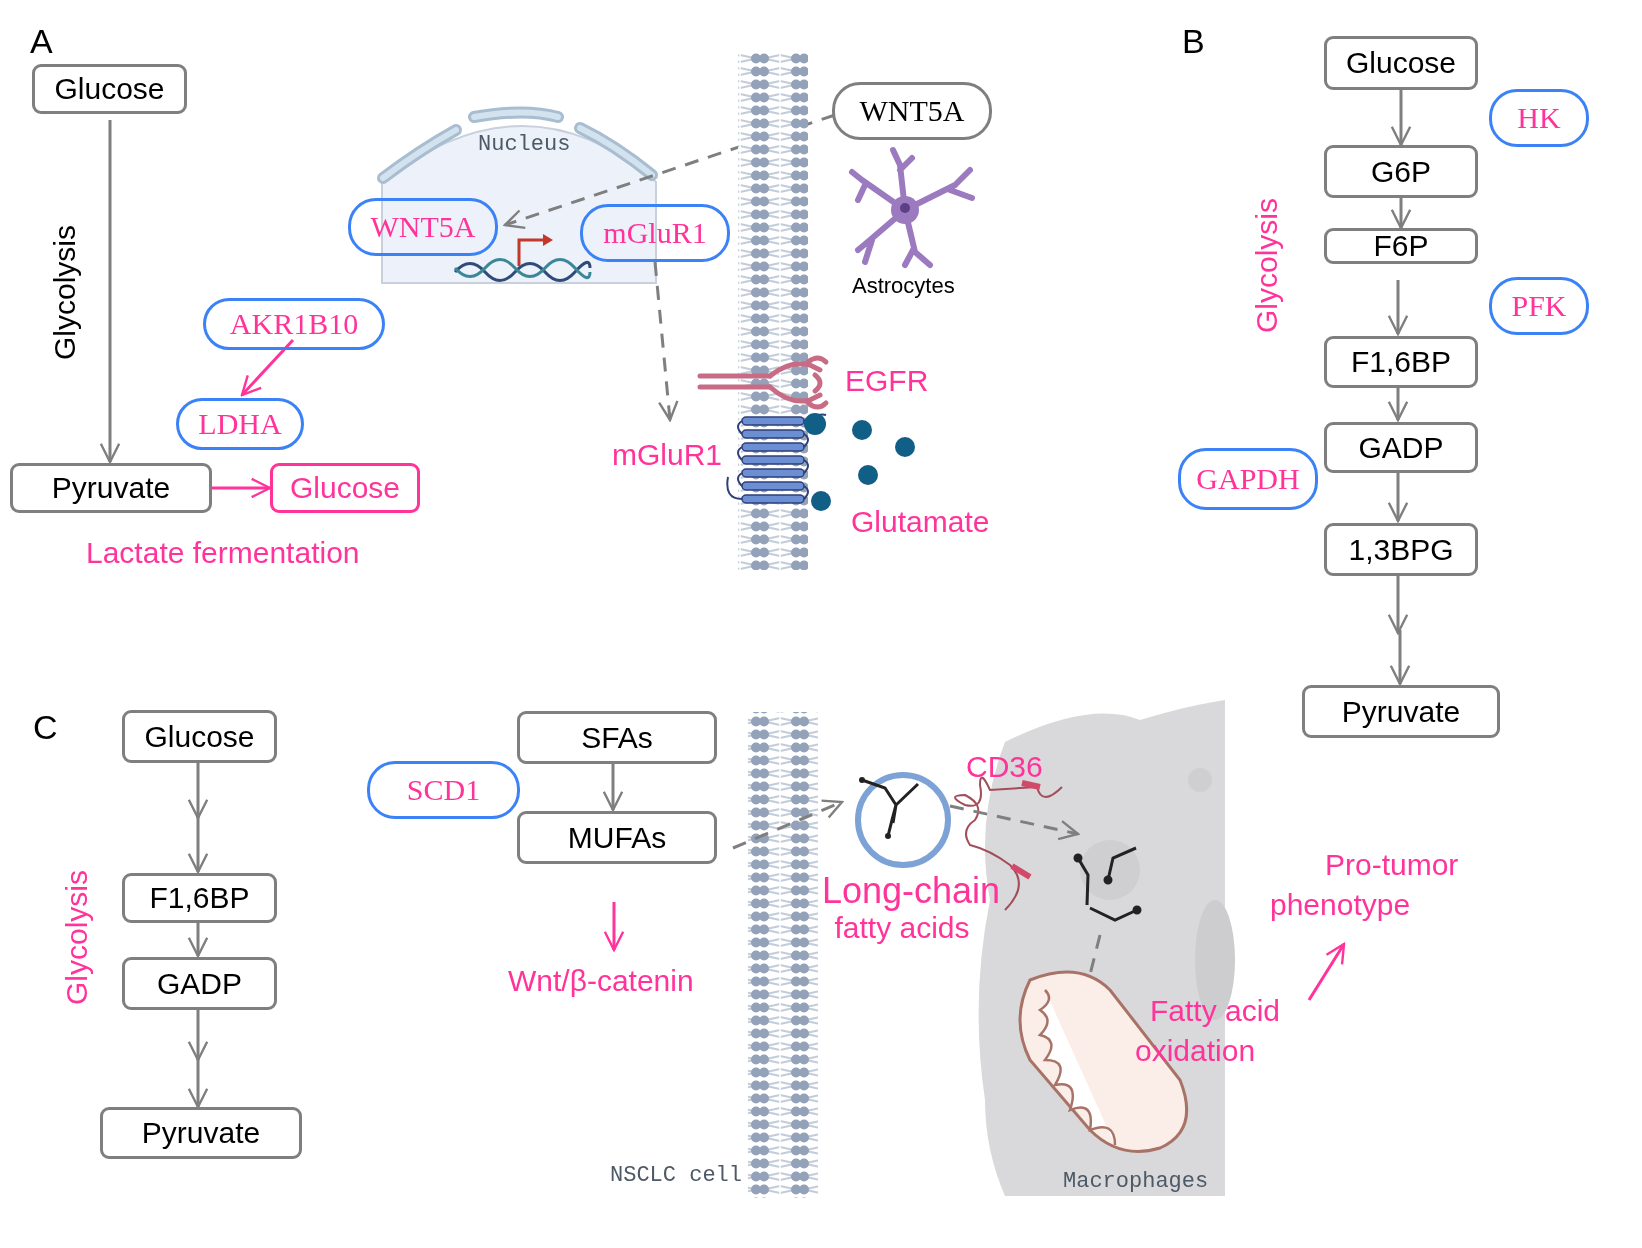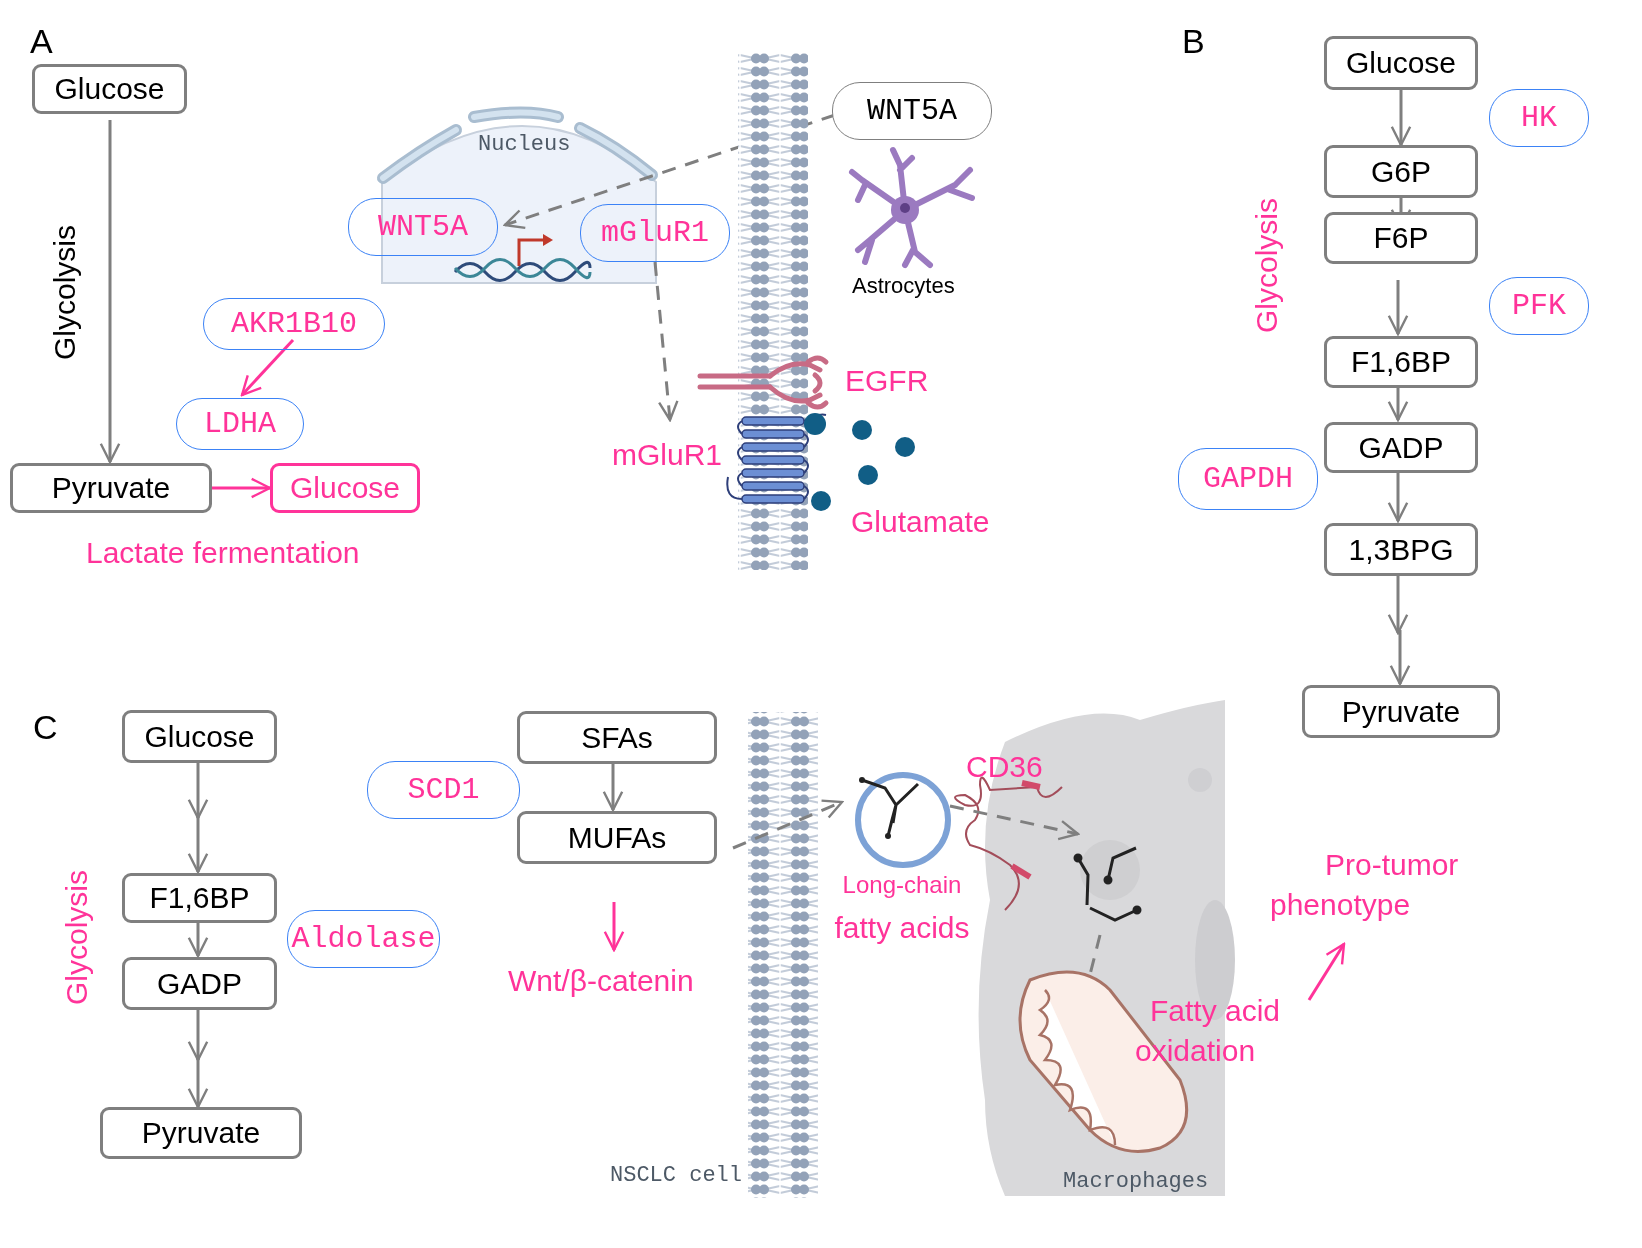--- a/index.html
+++ b/index.html
@@ -4,23 +4,23 @@
 <style>
   html, body { margin:0; padding:0; background:#ffffff; }
   body { width:1642px; height:1248px; position:relative; overflow:hidden;
          font-family:"Liberation Sans", sans-serif; }
   #stage { position:absolute; left:0; top:0; width:1642px; height:1248px; }
   .lbl { position:absolute; white-space:nowrap; font-family:"Liberation Sans", sans-serif; line-height:1; }
   .panel-letter { font-size:34px; color:#000; }
   .box { position:absolute; box-sizing:border-box; border:3px solid #7f7f7f; border-radius:9px;
          background:#fff; color:#000; font-size:30px; display:flex; align-items:center; justify-content:center;
          font-family:"Liberation Sans", sans-serif; }
-  .pill { position:absolute; box-sizing:border-box; border:1px solid #3b82f6; border-radius:28px;
+  .pill { position:absolute; box-sizing:border-box; border:3px solid #3b82f6; border-radius:28px;
           background:transparent; color:#ff3399; font-size:30px; display:flex; align-items:center; justify-content:center;
-          font-family:Liberation Mono, monospace; }
+          font-family:Liberation Serif, serif; }
   .pill.grey { border-color:#7f7f7f; color:#000; background:#fff; }
   .pink { color:#ff3399; }
   .vert { position:absolute; transform-origin:left top; transform:rotate(-90deg); white-space:nowrap; font-size:30px; line-height:1; }
   .small-grey { color:#4d5966; font-size:22px;font-family:Liberation Mono, monospace; }
 </style>
 </head>
 <body>
 
 <div id="stage">
 
@@ -186,44 +186,43 @@
   <div class="pill" style="left:580px;top:204px;width:150px;height:58px">mGluR1</div>
   <div class="pill grey" style="left:832px;top:82px;width:160px;height:58px">WNT5A</div>
   <div class="lbl" style="left:852px;top:275px;font-size:22px;color:#000">Astrocytes</div>
   <div class="lbl pink" style="left:845px;top:366px;font-size:30px">EGFR</div>
   <div class="lbl pink" style="left:612px;top:440px;font-size:30px">mGluR1</div>
   <div class="lbl pink" style="left:851px;top:507px;font-size:30px">Glutamate</div>
 
   <div class="lbl panel-letter" style="left:1182px;top:24px">B</div>
   <div class="box" style="left:1324px;top:36px;width:154px;height:54px">Glucose</div>
   <div class="box" style="left:1324px;top:145px;width:154px;height:53px">G6P</div>
-  <div class="box" style="left:1324px;top:212px;width:154px;height:52px">F6P</div>
+  <div class="box" style="left:1324px;top:228px;width:154px;height:36px">F6P</div>
   <div class="box" style="left:1324px;top:336px;width:154px;height:52px">F1,6BP</div>
   <div class="box" style="left:1324px;top:422px;width:154px;height:51px">GADP</div>
   <div class="box" style="left:1324px;top:523px;width:154px;height:53px">1,3BPG</div>
   <div class="box" style="left:1302px;top:685px;width:198px;height:53px">Pyruvate</div>
   <div class="vert pink" style="left:1252px;top:333px">Glycolysis</div>
   <div class="pill" style="left:1489px;top:89px;width:100px;height:58px">HK</div>
   <div class="pill" style="left:1489px;top:277px;width:100px;height:58px">PFK</div>
   <div class="pill" style="left:1178px;top:448px;width:140px;height:62px">GAPDH</div>
 
   <div class="lbl panel-letter" style="left:33px;top:710px">C</div>
   <div class="box" style="left:122px;top:710px;width:155px;height:53px">Glucose</div>
   <div class="box" style="left:122px;top:873px;width:155px;height:50px">F1,6BP</div>
   <div class="box" style="left:122px;top:957px;width:155px;height:53px">GADP</div>
   <div class="box" style="left:100px;top:1107px;width:202px;height:52px">Pyruvate</div>
   <div class="vert pink" style="left:62px;top:1005px">Glycolysis</div>
-  <div class="pill" style="left:287px;top:910px;width:153px;height:58px">Aldolase</div>
 
   <div class="box" style="left:517px;top:711px;width:200px;height:53px">SFAs</div>
   <div class="box" style="left:517px;top:811px;width:200px;height:53px">MUFAs</div>
   <div class="pill" style="left:367px;top:761px;width:153px;height:58px">SCD1</div>
   <div class="lbl pink" style="left:508px;top:966px;font-size:30px">Wnt/β-catenin</div>
 
-  <div class="lbl pink" style="left:822px;top:873px;font-size:24px;text-align:center;width:160px">Long-chain</div>
+  <div class="lbl pink" style="left:822px;top:873px;font-size:36px;text-align:center;width:160px">Long-chain</div>
   <div class="lbl pink" style="left:822px;top:913px;font-size:30px;text-align:center;width:160px">fatty acids</div>
   <div class="lbl pink" style="left:966px;top:752px;font-size:30px">CD36</div>
 
   <div class="lbl pink" style="left:1135px;top:996px;font-size:30px;text-align:center;width:160px">Fatty acid</div>
   <div class="lbl pink" style="left:1135px;top:1036px;font-size:30px;text-align:left;width:160px">oxidation</div>
   <div class="lbl pink" style="left:1325px;top:850px;font-size:30px;text-align:left;width:160px">Pro-tumor</div>
   <div class="lbl pink" style="left:1270px;top:890px;font-size:30px;width:160px">phenotype</div>
 
   <div class="lbl small-grey" style="left:610px;top:1165px">NSCLC cell</div>
   <div class="lbl small-grey" style="left:1063px;top:1171px">Macrophages</div>

